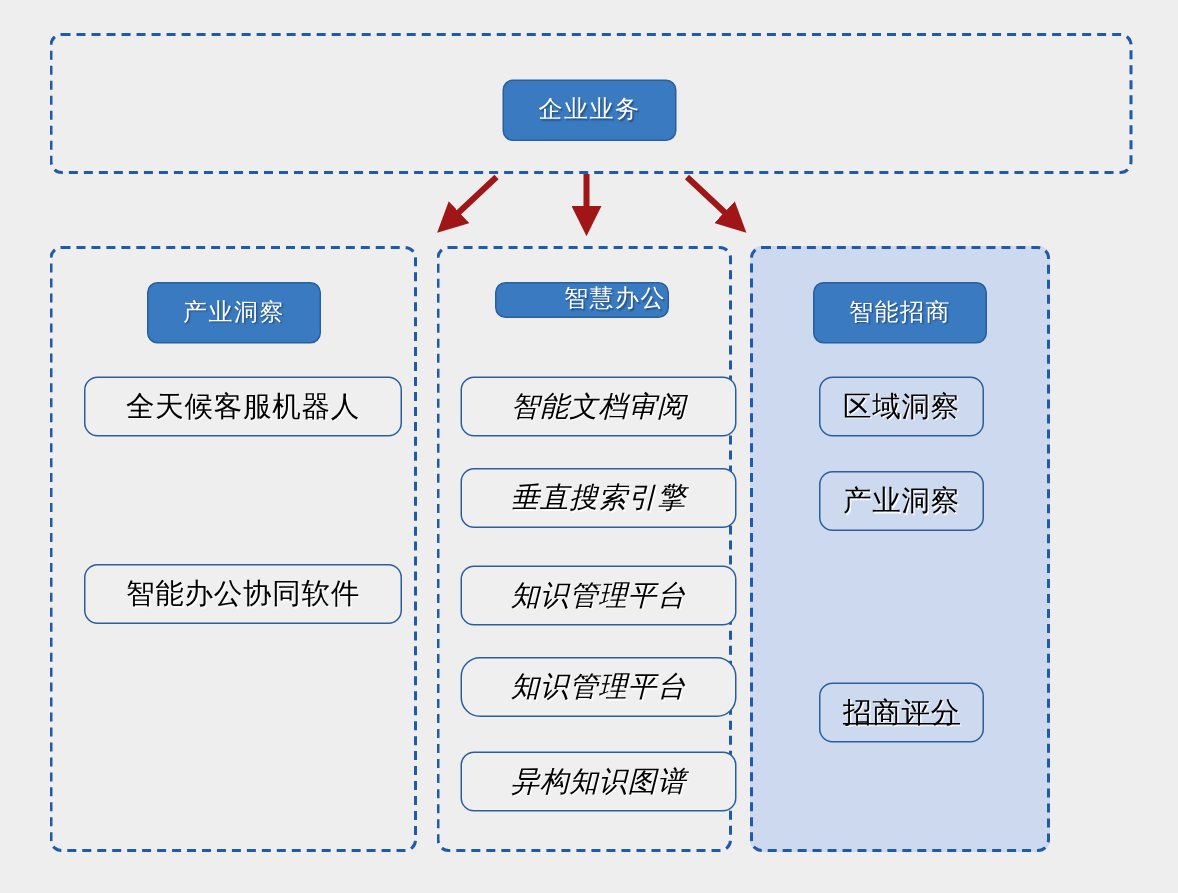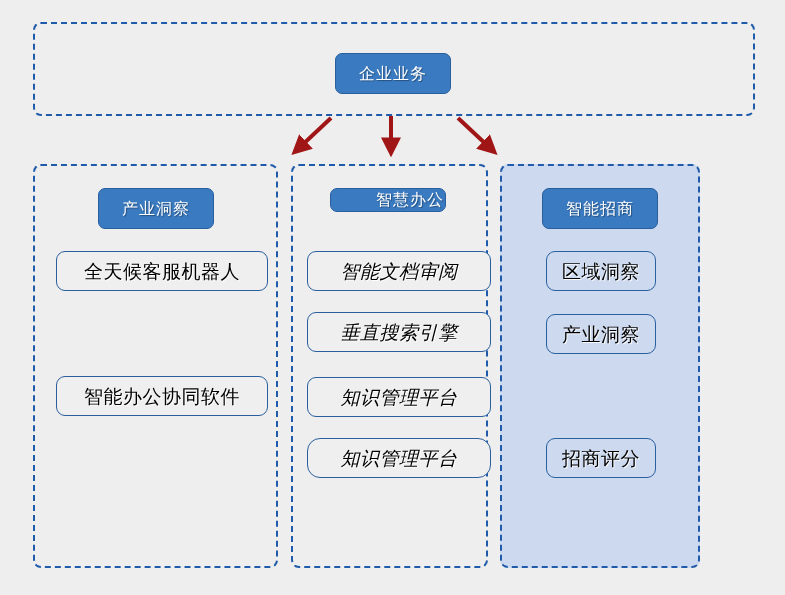--- a/index.html
+++ b/index.html
@@ -135,21 +135,21 @@
   #c2-item-1 { top: 312px; text-align: center; }
   #c2-item-2 { top: 377px; }
   #c2-item-3 { top: 438px; border-radius: 13px; }
   #c2-item-4 { top: 501px; }
 
   
   .c3-leaf { left: 546px; width: 110px; height: 40px; }
   #c3-item-0 { top: 251px; }
   #c3-item-1 { top: 314px; }
   #c3-item-2 { top: 377px; }
-  #c3-item-3 { top: 438px; }
+  #c3-item-3 { top: 455px; text-decoration: underline; }
 
   
   #arrow-layer {
     position: absolute;
     left: 0; top: 0;
     width: 785px;
     height: 595px;
     pointer-events: none;
   }
 </style>
@@ -177,20 +177,21 @@
   <div class="header-pill" id="pill-col-1">产业洞察</div>
   <div class="leaf c1-leaf" id="c1-item-0">全天候客服机器人</div>
   <div class="leaf c1-leaf" id="c1-item-2">智能办公协同软件</div>
 
   <div class="dash-box" id="col-2"></div>
   <div class="header-pill" id="pill-col-2">智慧办公</div>
   <div class="leaf c2-leaf" id="c2-item-0">智能文档审阅</div>
   <div class="leaf c2-leaf" id="c2-item-1">垂直搜索引擎</div>
   <div class="leaf c2-leaf" id="c2-item-2">知识管理平台</div>
   <div class="leaf c2-leaf" id="c2-item-3">知识管理平台</div>
+  <div class="leaf c2-leaf" id="c2-item-4">异构知识图谱</div>
 
   <div class="dash-box" id="col-3"></div>
   <div class="header-pill" id="pill-col-3">智能招商</div>
   <div class="leaf c3-leaf on-blue" id="c3-item-0">区域洞察</div>
   <div class="leaf c3-leaf on-blue" id="c3-item-1">产业洞察</div>
   <div class="leaf c3-leaf on-blue" id="c3-item-3">招商评分</div>
 
 </div>
 
 </body></html>

